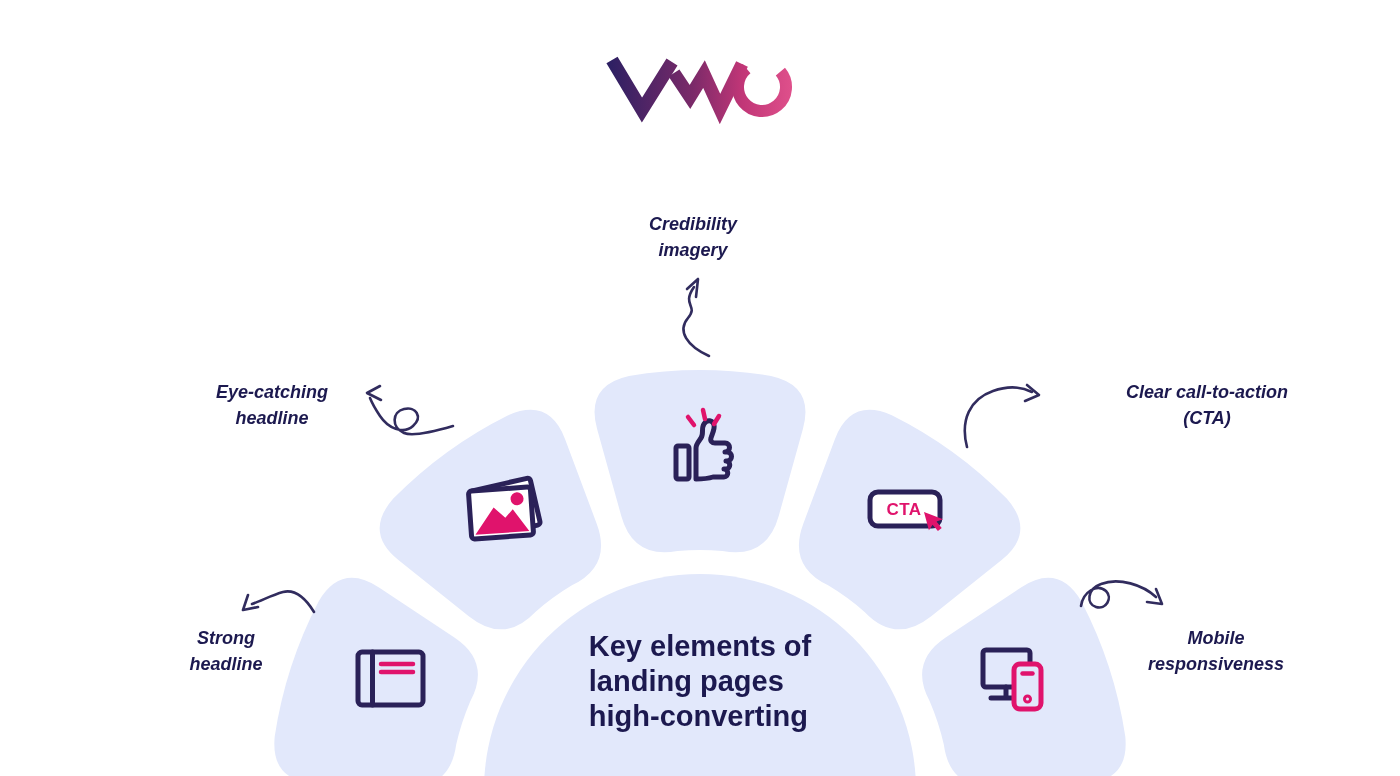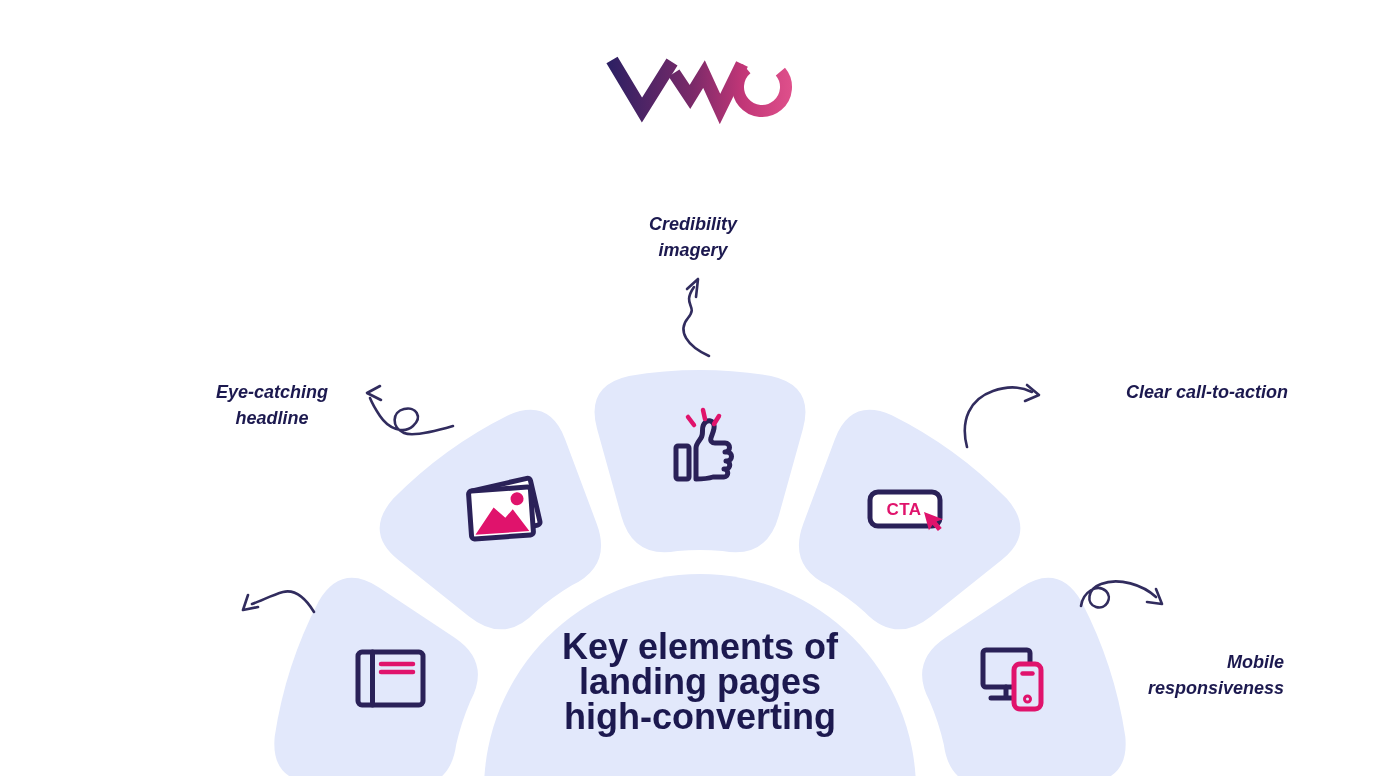--- a/index.html
+++ b/index.html
@@ -15,24 +15,24 @@
   .pinkfill{fill:var(--accent-pink,#e0136c);stroke:none;}
   .phone{stroke:var(--accent-pink,#e0136c);stroke-width:5;fill:var(--petal,#e2e8fb);stroke-linecap:round;stroke-linejoin:round;}
   .arrow{stroke:var(--arrow-ink,#312c5e);stroke-width:2.6;fill:none;stroke-linecap:round;stroke-linejoin:round;}
   .logo-stroke{stroke:url(#logoGrad);fill:none;stroke-width:13;stroke-linecap:butt;stroke-linejoin:miter;}
   .logo-o{stroke-width:12;}
   .cta-text{fill:var(--accent-pink,#e0136c);font-family:"Liberation Sans",sans-serif;
             font-size:17px;font-weight:bold;letter-spacing:.5px;}
   
   .label{position:absolute;font-weight:bold;font-size:18px;line-height:26px;
          color:var(--ink,#1c194f);text-align:center;transform:translateX(-50%);white-space:nowrap;font-style:italic;}
-  .label.left-align{transform:none;text-align:right;margin-top:24px;}
+  .label.left-align{transform:none;text-align:center;}
   .title{position:absolute;left:700px;top:629px;transform:translateX(-50%);
-         font-weight:bold;font-size:36px;line-height:35px;color:var(--ink,#1c194f);
-         text-align:center;white-space:nowrap;}
+         font-weight:bold;font-size:29px;line-height:35px;color:var(--ink,#1c194f);
+         white-space:nowrap;}
 </style>
 </head>
 <body>
 
 <div class="canvas">
 
   <svg class="stage" width="1400" height="776" viewBox="0 0 1400 776">
     <defs>
       <linearGradient id="logoGrad" gradientUnits="userSpaceOnUse" x1="610" y1="85" x2="794" y2="85">
         <stop offset="0" stop-color="#2e2063"></stop>
@@ -126,29 +126,34 @@
       <polyline class="arrow" points="1156,589 1162,604 1147,602"></polyline>
     </g>
   </svg>
 
   <div class="title">
     <div>Key elements of</div>
     <div>landing pages</div>
     <div>high-converting</div>
   </div>
 
+  <div class="label" style="left:226px;top:625px;">
+    <div>Strong</div>
+    <div>headline</div>
+  </div>
   <div class="label" style="left:272px;top:379px;">
     <div>Eye-catching</div>
     <div>headline</div>
   </div>
   <div class="label" style="left:693px;top:211px;">
     <div>Credibility</div>
     <div>imagery</div>
   </div>
   <div class="label" style="left:1170px;top:379px;margin-left:37px;">
     <div>Clear call-to-action</div>
+    <div>(CTA)</div>
   </div>
   <div class="label left-align" style="left:1148px;top:625px;">
     <div>Mobile</div>
     <div>responsiveness</div>
   </div>
 
 </div>
 
 </body></html>

